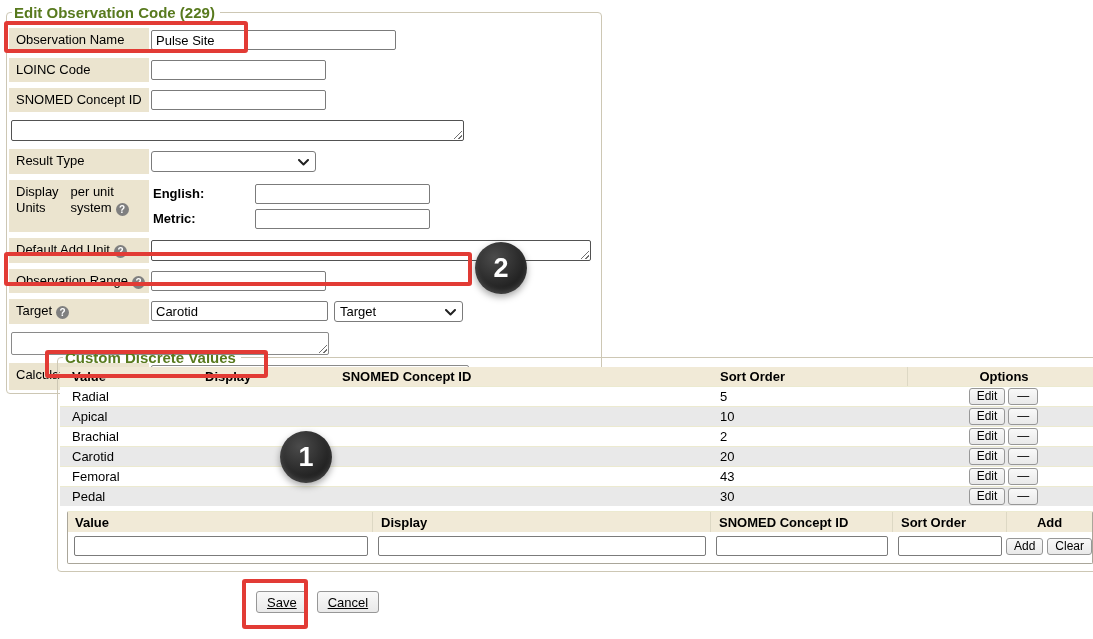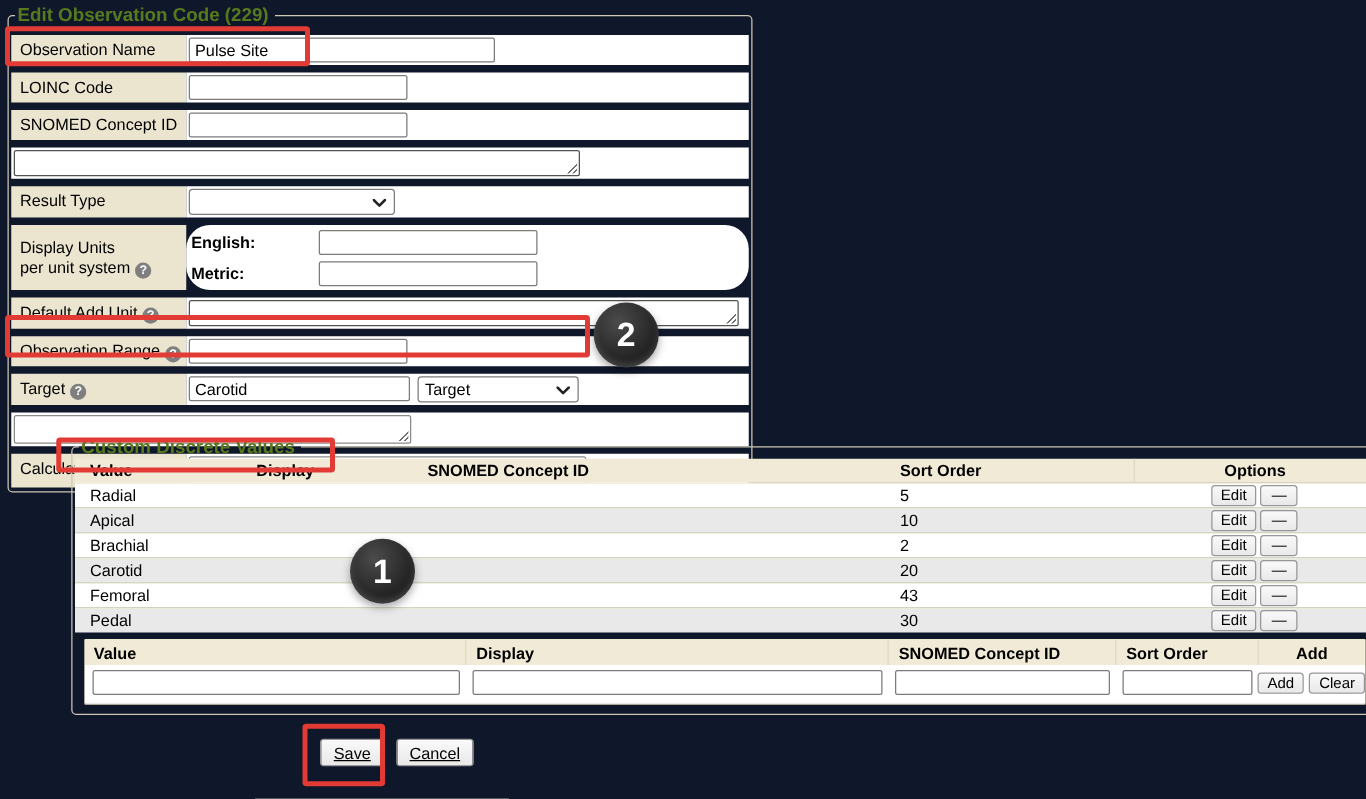--- a/index.html
+++ b/index.html
@@ -1,20 +1,20 @@
 <!DOCTYPE html>
 <html><head>
 <meta charset="utf-8">
 <style>
   * { box-sizing: border-box; }
   html,body { margin:0; padding:0; }
   body { background:#f3ecd9; }
   .canvas {
     position:relative; width:1093px; height:639px; overflow:hidden;
-    background:#0f172a; font-family:"Liberation Sans", sans-serif;
+    background:#ffffff; font-family:"Liberation Sans", sans-serif;
     font-size:13px; color:#000;
   }
 
   
   fieldset.box {
     position:absolute; margin:0; padding:1px 2px 3px 2px;
     border:1px solid #cdc7b4; border-radius:4px; background:transparent;
   }
   fieldset.box legend {
     font-weight:bold; font-size:15px; color:#587a1e;
@@ -158,21 +158,21 @@
         <div class="select" style="width:165px">
           <span></span>
           <svg width="11" height="7" viewBox="0 0 11 7">
               <polyline points="1,1 5.5,5.5 10,1" fill="none" stroke="#222" stroke-width="2" stroke-linecap="round" stroke-linejoin="round"></polyline>
             </svg>
         </div>
       </div>
     </div>
 
     <div class="frow" style="height:52px">
-      <div class="flabel" style="display:flex;flex-direction:column;justify-content:center">
+      <div class="flabel" style="display:flex;flex-direction:row;">
         <span>Display Units</span>
         <span><span>per unit system</span><span class="help">?</span></span>
       </div>
       <div class="fval col">
         <div class="unit-line">
           <span class="ulabel">English:</span>
           <input class="txt" style="width: 175px;">
         </div>
         <div class="unit-line">
           <span class="ulabel">Metric:</span>

